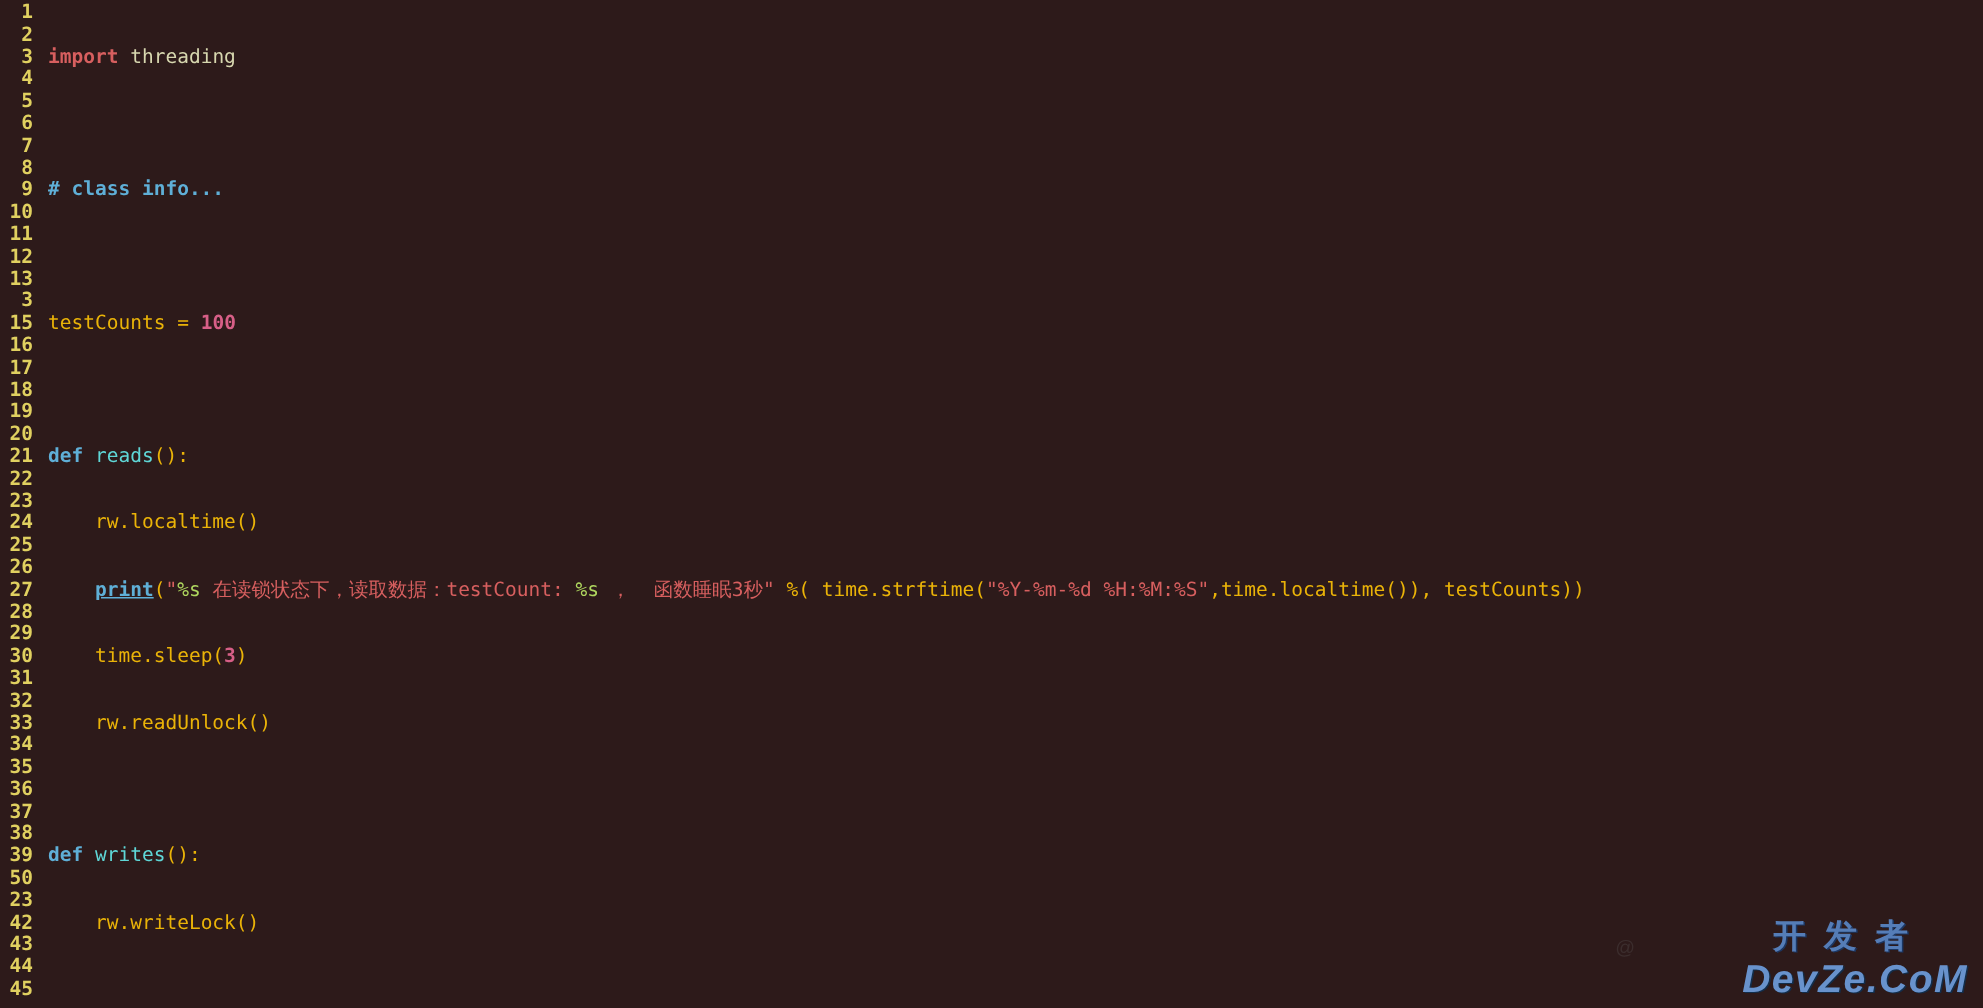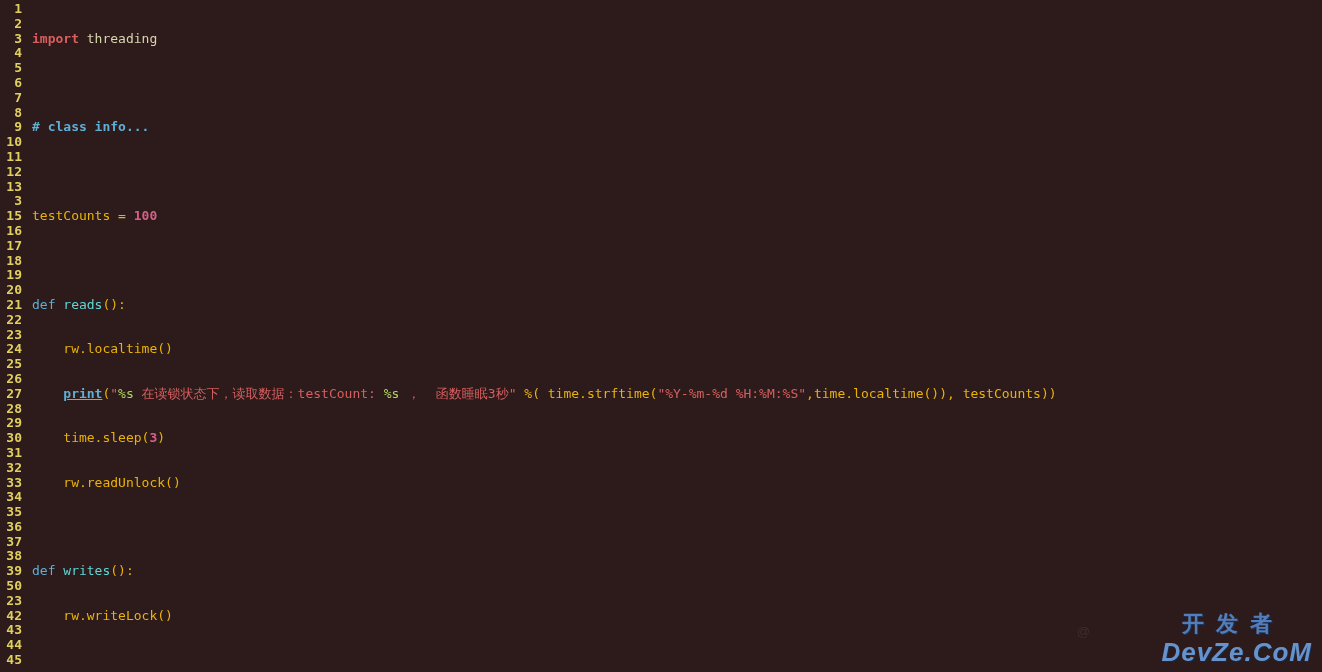--- a/index.html
+++ b/index.html
@@ -33,21 +33,21 @@
   }
   .code {
     padding: 2px 0 2px 6px;
     white-space: pre;
     flex: 1;
   }
   .code .row {
     height: 14.8px;
   }
   .kw-import { color: #d75f5f; font-weight: bold; }
-  .kw-def    { color: #5fafd7; font-weight: normal; }
+  .kw-def    { color: #5fafd7; font-weight: bold; }
   .mod       { color: #d7d7af; }
   .fn        { color: #5fd7d7; font-weight: normal; }
   .builtin   { color: #5fafd7; font-weight: bold; text-decoration: underline; }
   .num       { color: #d75f87; font-weight: bold; }
   .str       { color: #d75f5f; }
   .pct       { color: #afd75f; }
   .comment   { color: #5fafd7; font-weight: bold; }
   .plain     { color: #eab308; }
 
   .watermark-cn {

